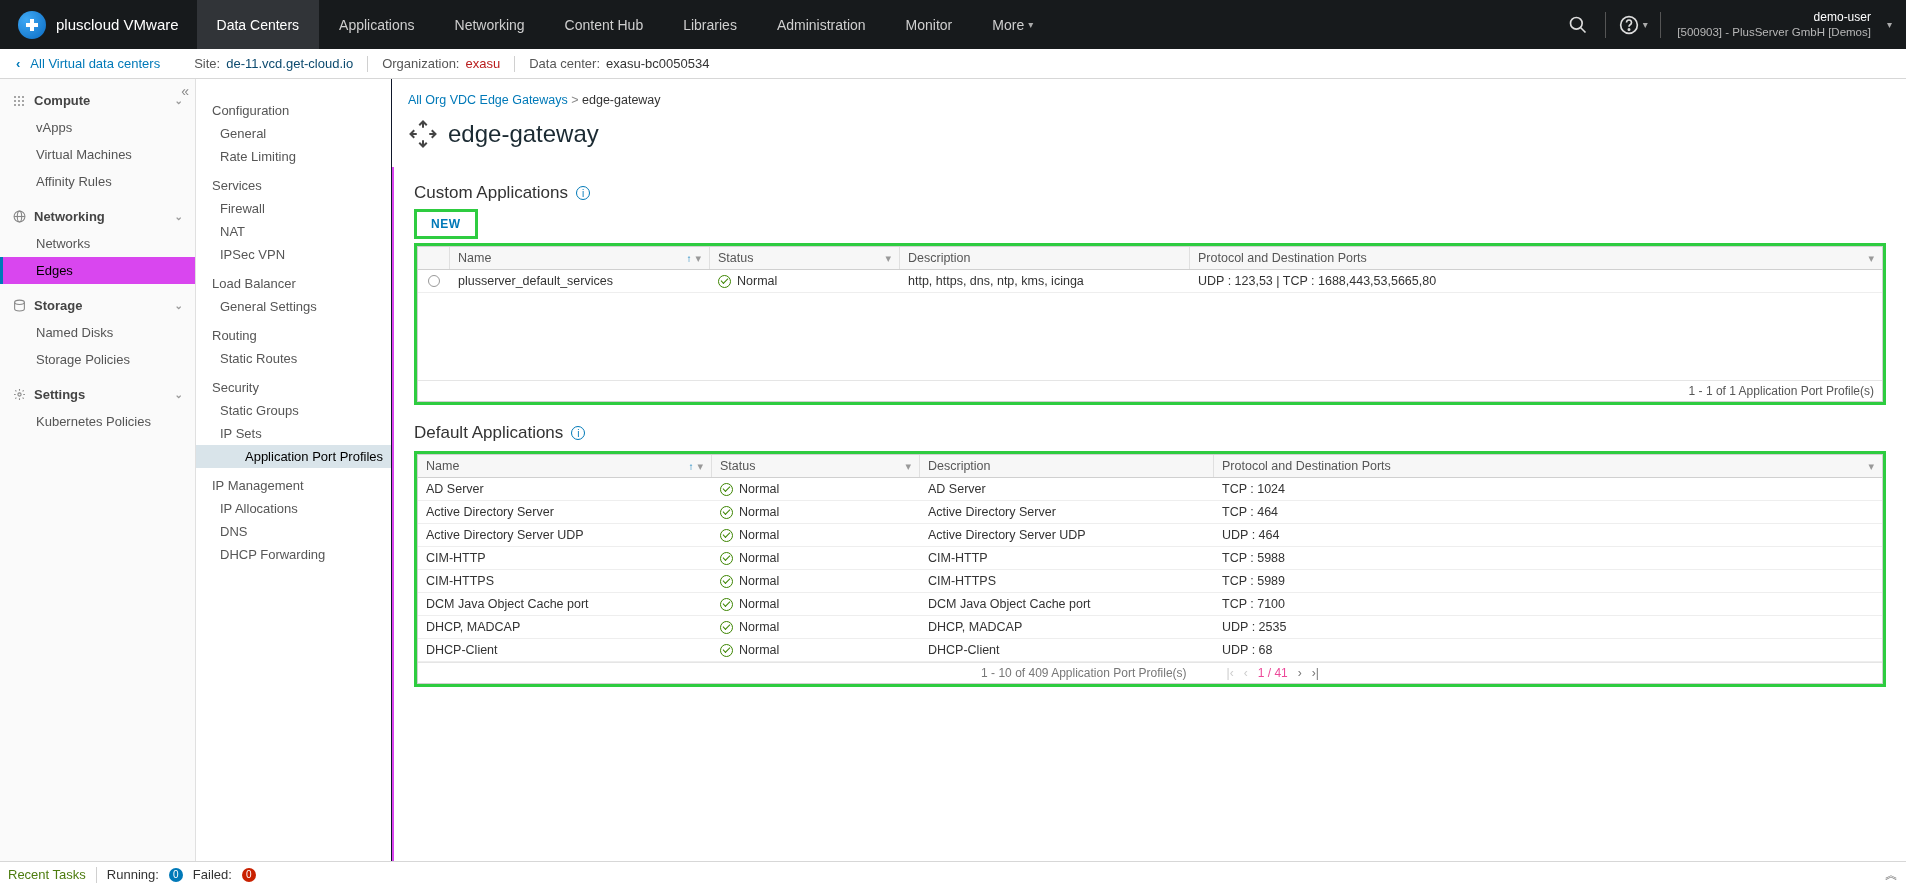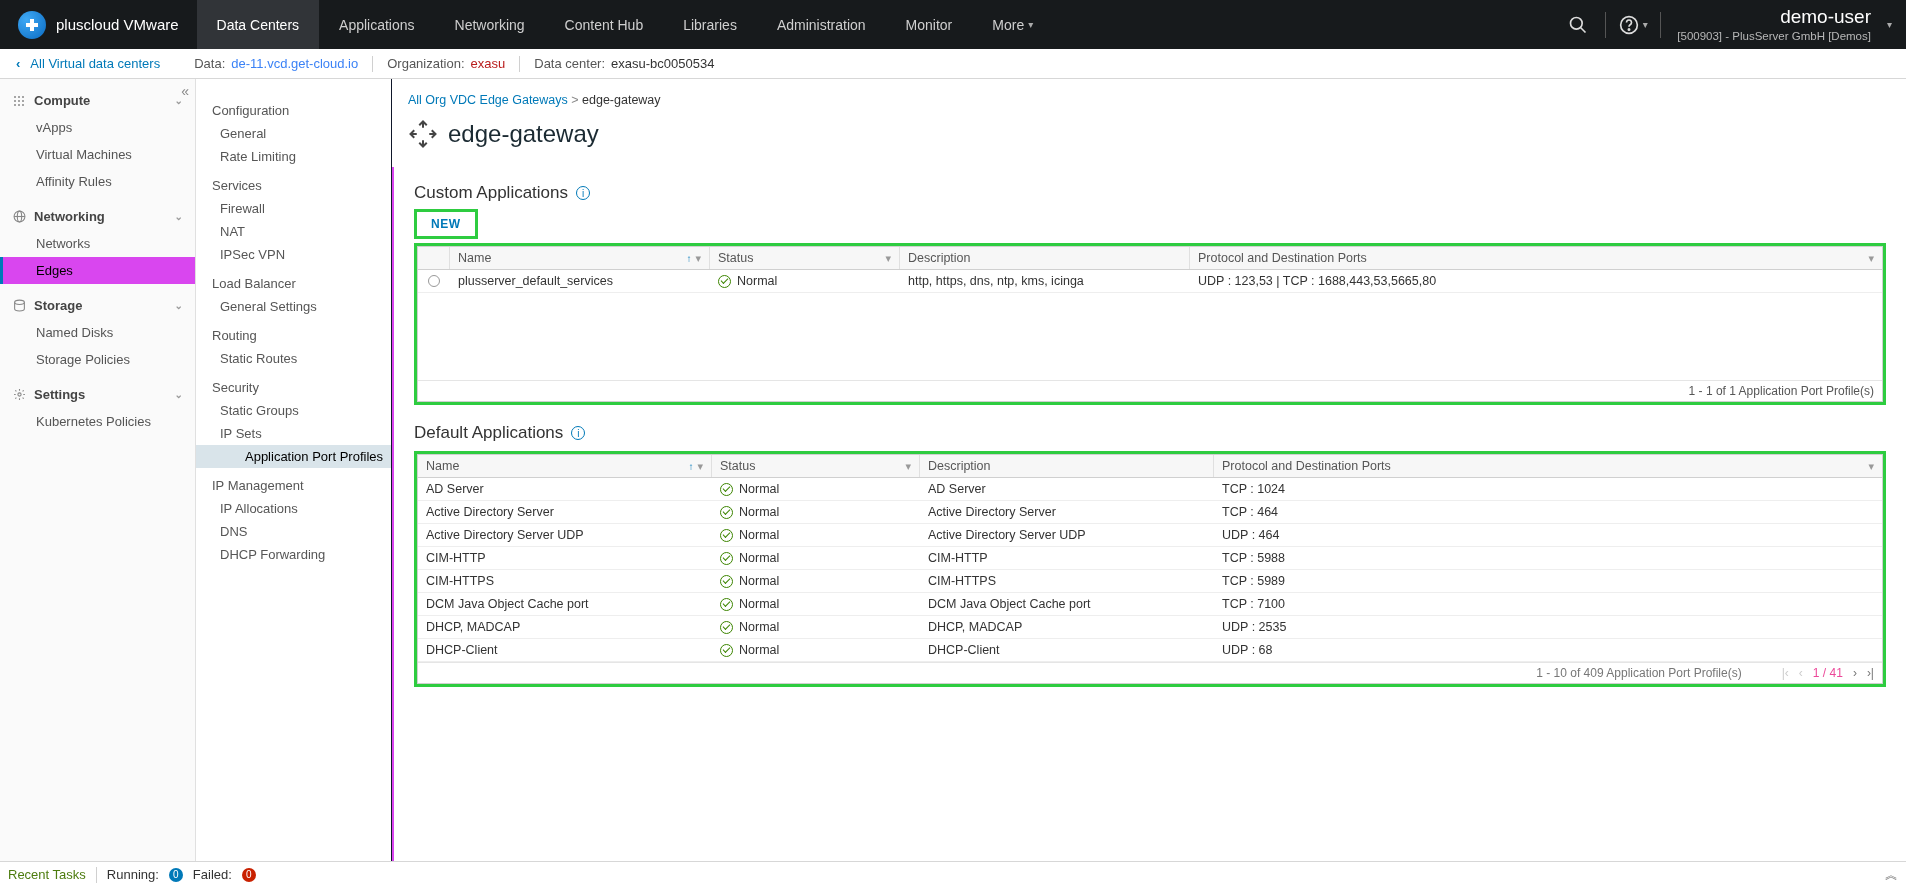--- a/index.html
+++ b/index.html
@@ -12,21 +12,21 @@
   .brand-icon::before, .brand-icon::after { content:""; position:absolute; background:#fff; }
   .brand-icon::before { left:8px; top:12px; width:12px; height:4px; }
   .brand-icon::after { left:12px; top:8px; width:4px; height:12px; }
   .topnav { display: flex; align-self: stretch; }
   .topnav-item { display:flex; align-items:center; padding: 0 20px; color:#cfcfcf; font-size:14px; cursor:pointer; }
   .topnav-item.active { background:#313438; color:#fff; }
   .topbar-right { margin-left:auto; display:flex; align-items:center; padding-right:14px; gap:6px; }
   .topbar-sep { width:1px; height:26px; background:#555; margin: 0 4px; }
   .icon-btn { width:34px; height:34px; display:flex; align-items:center; justify-content:center; cursor:pointer; color:#ddd; }
   .user-block { text-align:right; padding: 0 6px; line-height:1.25; }
-  .user-name { color:#fff; font-size:19px; }
+  .user-name { color:#fff; font-size:12px; }
   .user-org  { color:#b7b7b7; font-size:11.5px; }
   .chev { font-size:10px; color:#aaa; margin-left:4px; }
 
   
   .contextbar { height: 30px; border-bottom: 1px solid #d7d7d7; display:flex; align-items:center; padding: 0 16px; gap: 10px; font-size:13px; color:#565656; }
   .contextbar a { color:#0079b8; text-decoration:none; }
   .ctx-pair { display:flex; gap:6px; }
   .ctx-sep { width:1px; height:16px; background:#d0d0d0; margin: 0 4px; }
   .back-caret { color:#0079b8; font-weight:bold; }
 
@@ -67,21 +67,21 @@
   .gh-cell:last-child { border-right:none;}
   .sort-up { color:#0079b8; font-size:10px; margin-left:auto; margin-right:4px;}
   .filter-i { color:#999; font-size:11px; cursor:pointer;}
   .grid-body { min-height:110px; }
   .gr-row { display:flex; border-bottom:1px solid #eee; }
   .gr-cell { padding:4px 8px; display:flex; align-items:center; gap:6px;}
   .radio { width:12px; height:12px; border:1px solid #999; border-radius:50%; display:inline-block;}
   .ok-ico { width:13px; height:13px; border:1.5px solid #3c8500; border-radius:50%; position:relative; display:inline-block;}
   .ok-ico::after { content:""; position:absolute; left:2px; top:2.5px; width:6px; height:3px; border-left:1.5px solid #3c8500; border-bottom:1.5px solid #3c8500; transform:rotate(-45deg);}
   .grid-foot { text-align:right; padding:3px 8px; color:#565656; font-size:12px; border-top:1px solid #e5e5e5;}
-  .pager { display:flex; align-items:center; gap:10px; justify-content:flex-end; color:#777;}
+  .pager { display:flex; align-items:center; gap:10px; justify-content:center; color:#777;}
   .pager .pg { color:#ec4899;}
   .pager .dis { color:#ccc;}
 
   
   .c-sel { width:32px; justify-content:center; flex:none;}
   .c-name-c { width:260px; flex:none;}
   .c-status-c { width:190px; flex:none;}
   .c-desc-c { width:290px; flex:none;}
   .c-proto-c { flex:1;}
   
@@ -139,22 +139,22 @@
     </div>
     <span class="chev">▾</span>
   </div>
 </div>
 
 <div class="contextbar">
   <span class="back-caret">‹</span>
   <a href="#">All Virtual data centers</a>
   <span style="width:14px"></span>
   <div class="ctx-pair">
-      <span>Data:</span>
-      <span style="color:#3b82f6">de-11.vcd.get-cloud.io</span>
+      <span>Site:</span>
+      <span style="color:#0c4a6e">de-11.vcd.get-cloud.io</span>
     </div>
   <span class="ctx-sep"></span>
   <div class="ctx-pair">
       <span>Organization:</span>
       <span style="color:#b91c1c">exasu</span>
     </div>
   <span class="ctx-sep"></span>
   <div class="ctx-pair">
       <span>Data center:</span>
       <span style="color:#333">exasu-bc0050534</span>

